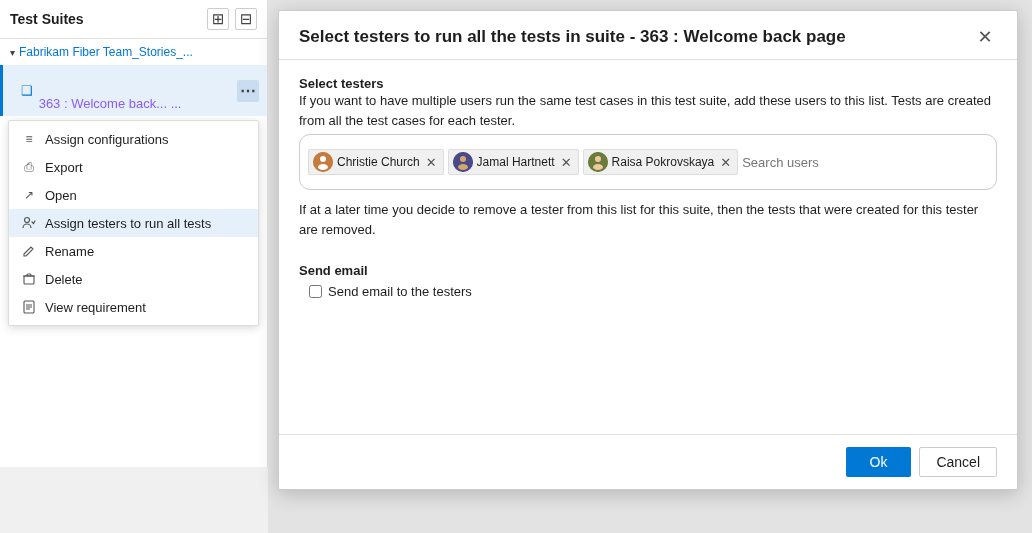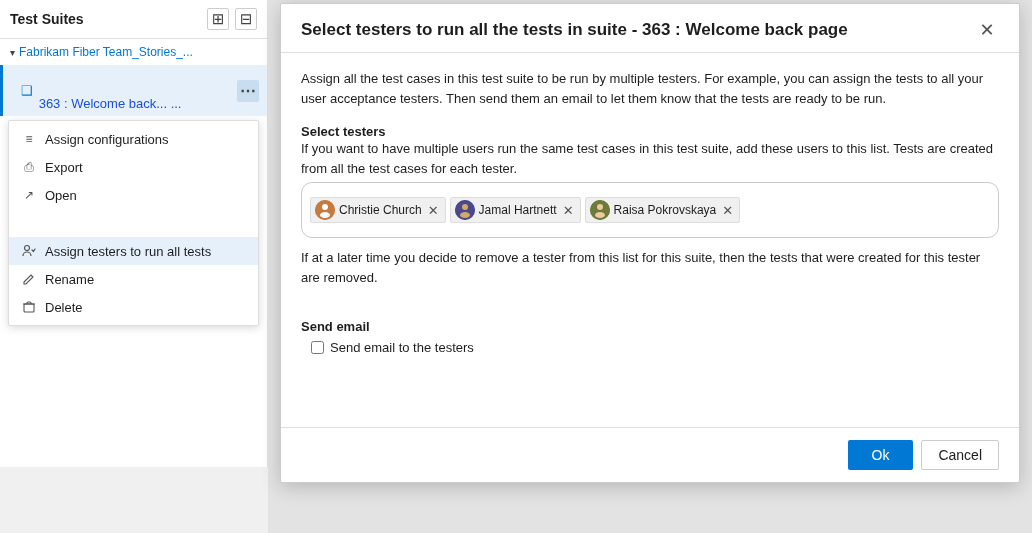--- a/index.html
+++ b/index.html
@@ -73,21 +73,21 @@
       cursor: pointer;
       gap: 6px;
       position: relative;
     }
     .suite-item .suite-icon {
       color: #0078d4;
       font-size: 13px;
     }
     .suite-item .suite-label {
       flex: 1;
-      color: #1d4ed8;
+      color: #8b5cf6;
       font-size: 13px;
       white-space: nowrap;
       overflow: hidden;
       text-overflow: ellipsis;
       margin-top: 26px;
     }
     .suite-item .ellipsis-btn {
       width: 22px;
       height: 22px;
       display: flex;
@@ -112,40 +112,40 @@
     }
     .menu-item {
       display: flex;
       align-items: center;
       padding: 6px 12px;
       gap: 8px;
       cursor: pointer;
       font-size: 13px;
       color: #1e1e1e;
     }
-    .menu-item.active { background: #e5f0fb; margin-top: 28px; }
+    .menu-item.active { background: #e5f0fb; }
     .menu-icon {
       width: 16px;
       height: 16px;
       display: flex;
       align-items: center;
       justify-content: center;
       font-size: 12px;
       color: #555;
       flex-shrink: 0;
     }
 
     
     .dialog-area {
       flex: 1;
       background: rgba(0,0,0,0.05);
       display: flex;
       align-items: flex-start;
-      justify-content: center;
-      padding: 3px;
+      justify-content: flex-start;
+      padding: 10px;
     }
     .dialog {
       background: #fff;
       border: 1px solid #ccc;
       box-shadow: 0 4px 20px rgba(0,0,0,0.2);
       width: 740px;
       min-height: 480px;
       border-radius: 2px;
       display: flex;
       flex-direction: column;
@@ -244,21 +244,21 @@
       min-width: 100px;
       flex: 1;
       padding: 2px 0;
     }
 
     .removal-note {
       font-size: 13px;
       color: #1e1e1e;
       line-height: 1.5;
       margin-top: 10px;
-      margin-bottom: 32px;
+      margin-bottom: 24px;
     }
 
     .send-email-section .section-title {
       margin-bottom: 6px;
     }
     .checkbox-row {
       display: flex;
       align-items: center;
       gap: 6px;
       font-size: 13px;
@@ -360,32 +360,40 @@
     <div class="menu-item">
       <span class="menu-icon">
         <svg width="14" height="14" viewBox="0 0 14 14" fill="none">
           <rect x="2" y="4" width="10" height="8" rx="1" stroke="#555" stroke-width="1.1"></rect>
           <path d="M5 4V3a1 1 0 011-1h2a1 1 0 011 1v1" stroke="#555" stroke-width="1.1"></path>
           <path d="M1 4h12" stroke="#555" stroke-width="1.1"></path>
         </svg>
       </span>
       <span>Delete</span>
     </div>
+    <div class="menu-item">
+      <span class="menu-icon">
+        <svg width="14" height="14" viewBox="0 0 14 14" fill="none">
+          <rect x="2" y="1" width="10" height="12" rx="1" stroke="#555" stroke-width="1.1"></rect>
+          <path d="M4 5h6M4 7h6M4 9h4" stroke="#555" stroke-width="1"></path>
+        </svg>
+      </span>
+      <span>View requirement</span>
+    </div>
   </div>
 </div>
 
 <div class="dialog-area">
   <div class="dialog">
     <div class="dialog-header">
       <span class="dialog-title">Select testers to run all the tests in suite - 363 : Welcome back page</span>
       <span class="close-btn">✕</span>
     </div>
 
     <div class="dialog-body">
-      <p class="dialog-intro">Assign all the test cases in this test suite to be run by multiple testers. For example, you can assign the tests to all your user acceptance testers. Then send them an email to let them know that the tests are ready to be run.</p>
 
       <div class="section-title">Select testers</div>
       <p class="section-desc">If you want to have multiple users run the same test cases in this test suite, add these users to this list. Tests are created from all the test cases for each tester.</p>
 
       <div class="testers-box">
 
         <div class="tester-tag">
           <div class="tester-avatar avatar-cc">
             <svg width="20" height="20" viewBox="0 0 20 20">
                 <circle cx="10" cy="10" r="10" fill="#c57a3e"></circle>
@@ -413,20 +421,21 @@
           <div class="tester-avatar avatar-rp">
             <svg width="20" height="20" viewBox="0 0 20 20">
                 <circle cx="10" cy="10" r="10" fill="#6b7c3a"></circle>
                 <circle cx="10" cy="7" r="3" fill="#f0c8a0"></circle>
                 <ellipse cx="10" cy="15" rx="5" ry="3" fill="#f0c8a0"></ellipse>
               </svg>
           </div>
           <span>Raisa Pokrovskaya</span>
           <span class="tester-remove">✕</span>
         </div>
+        <input class="search-users-input" type="text" placeholder="Search users" style="">
       </div>
 
       <p class="removal-note">If at a later time you decide to remove a tester from this list for this suite, then the tests that were created for this tester are removed.</p>
 
       <div class="send-email-section">
         <div class="section-title">Send email</div>
         <label class="checkbox-row">
           <input type="checkbox" style="">
           <span>Send email to the testers</span>
         </label>

